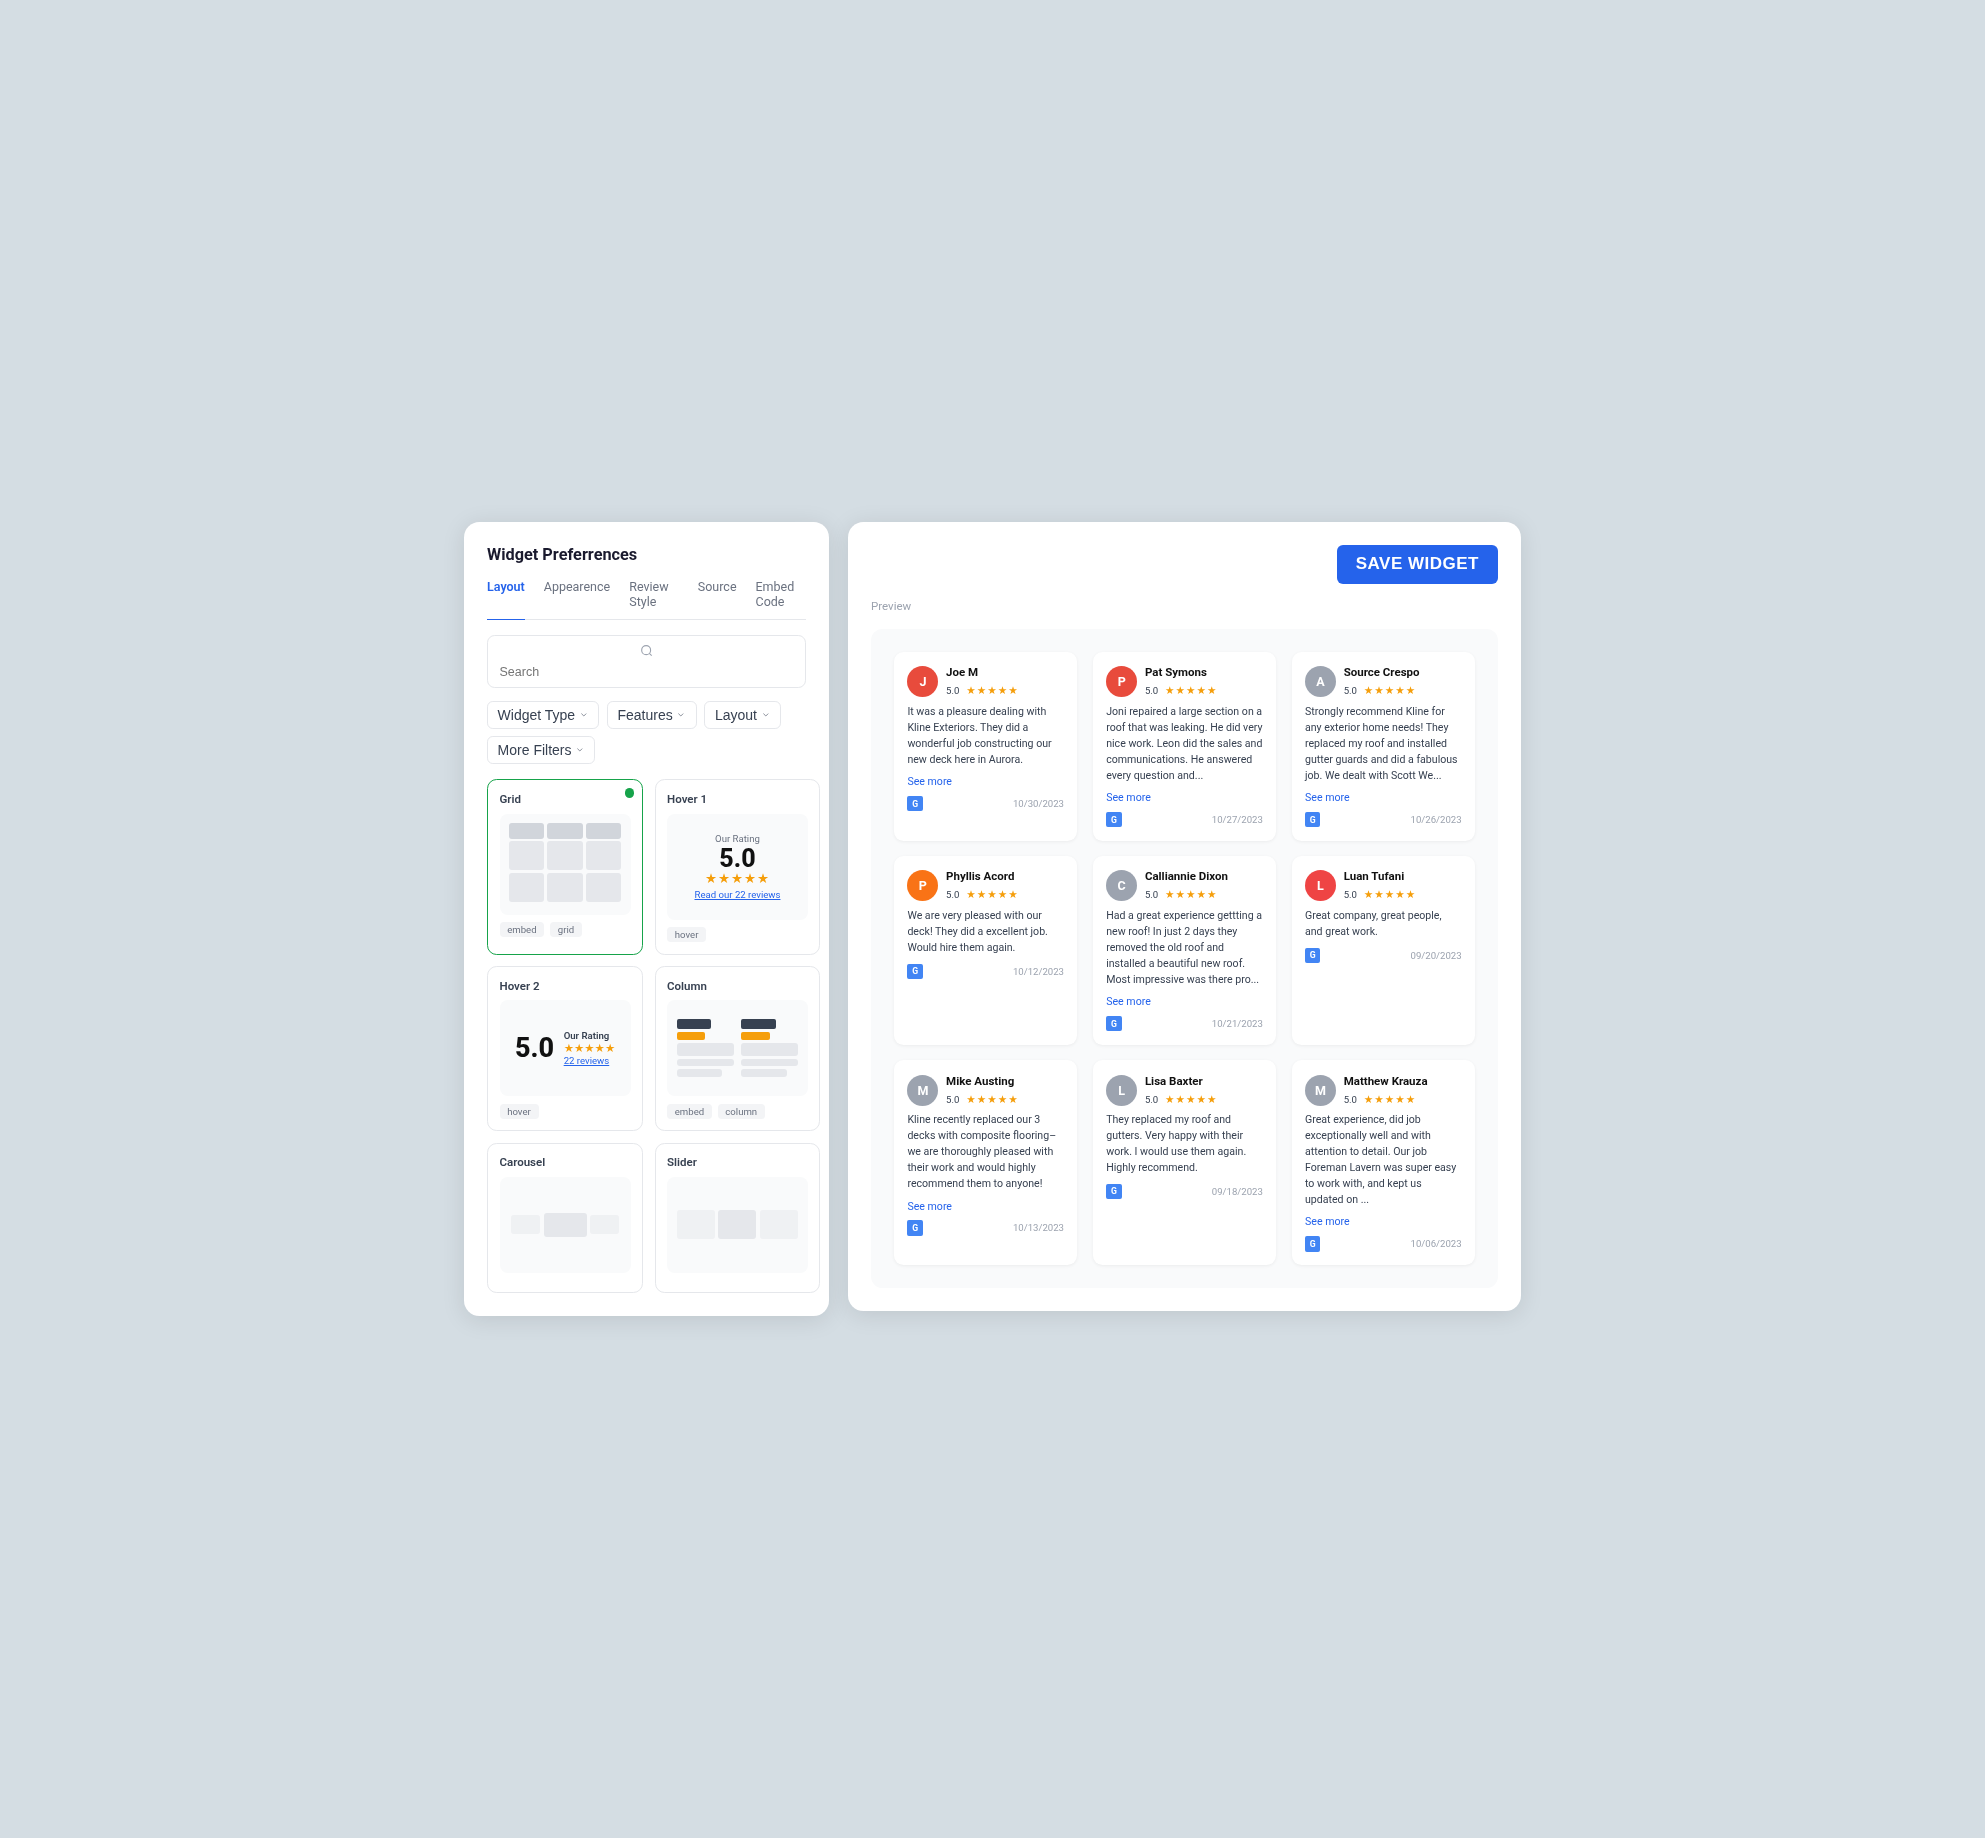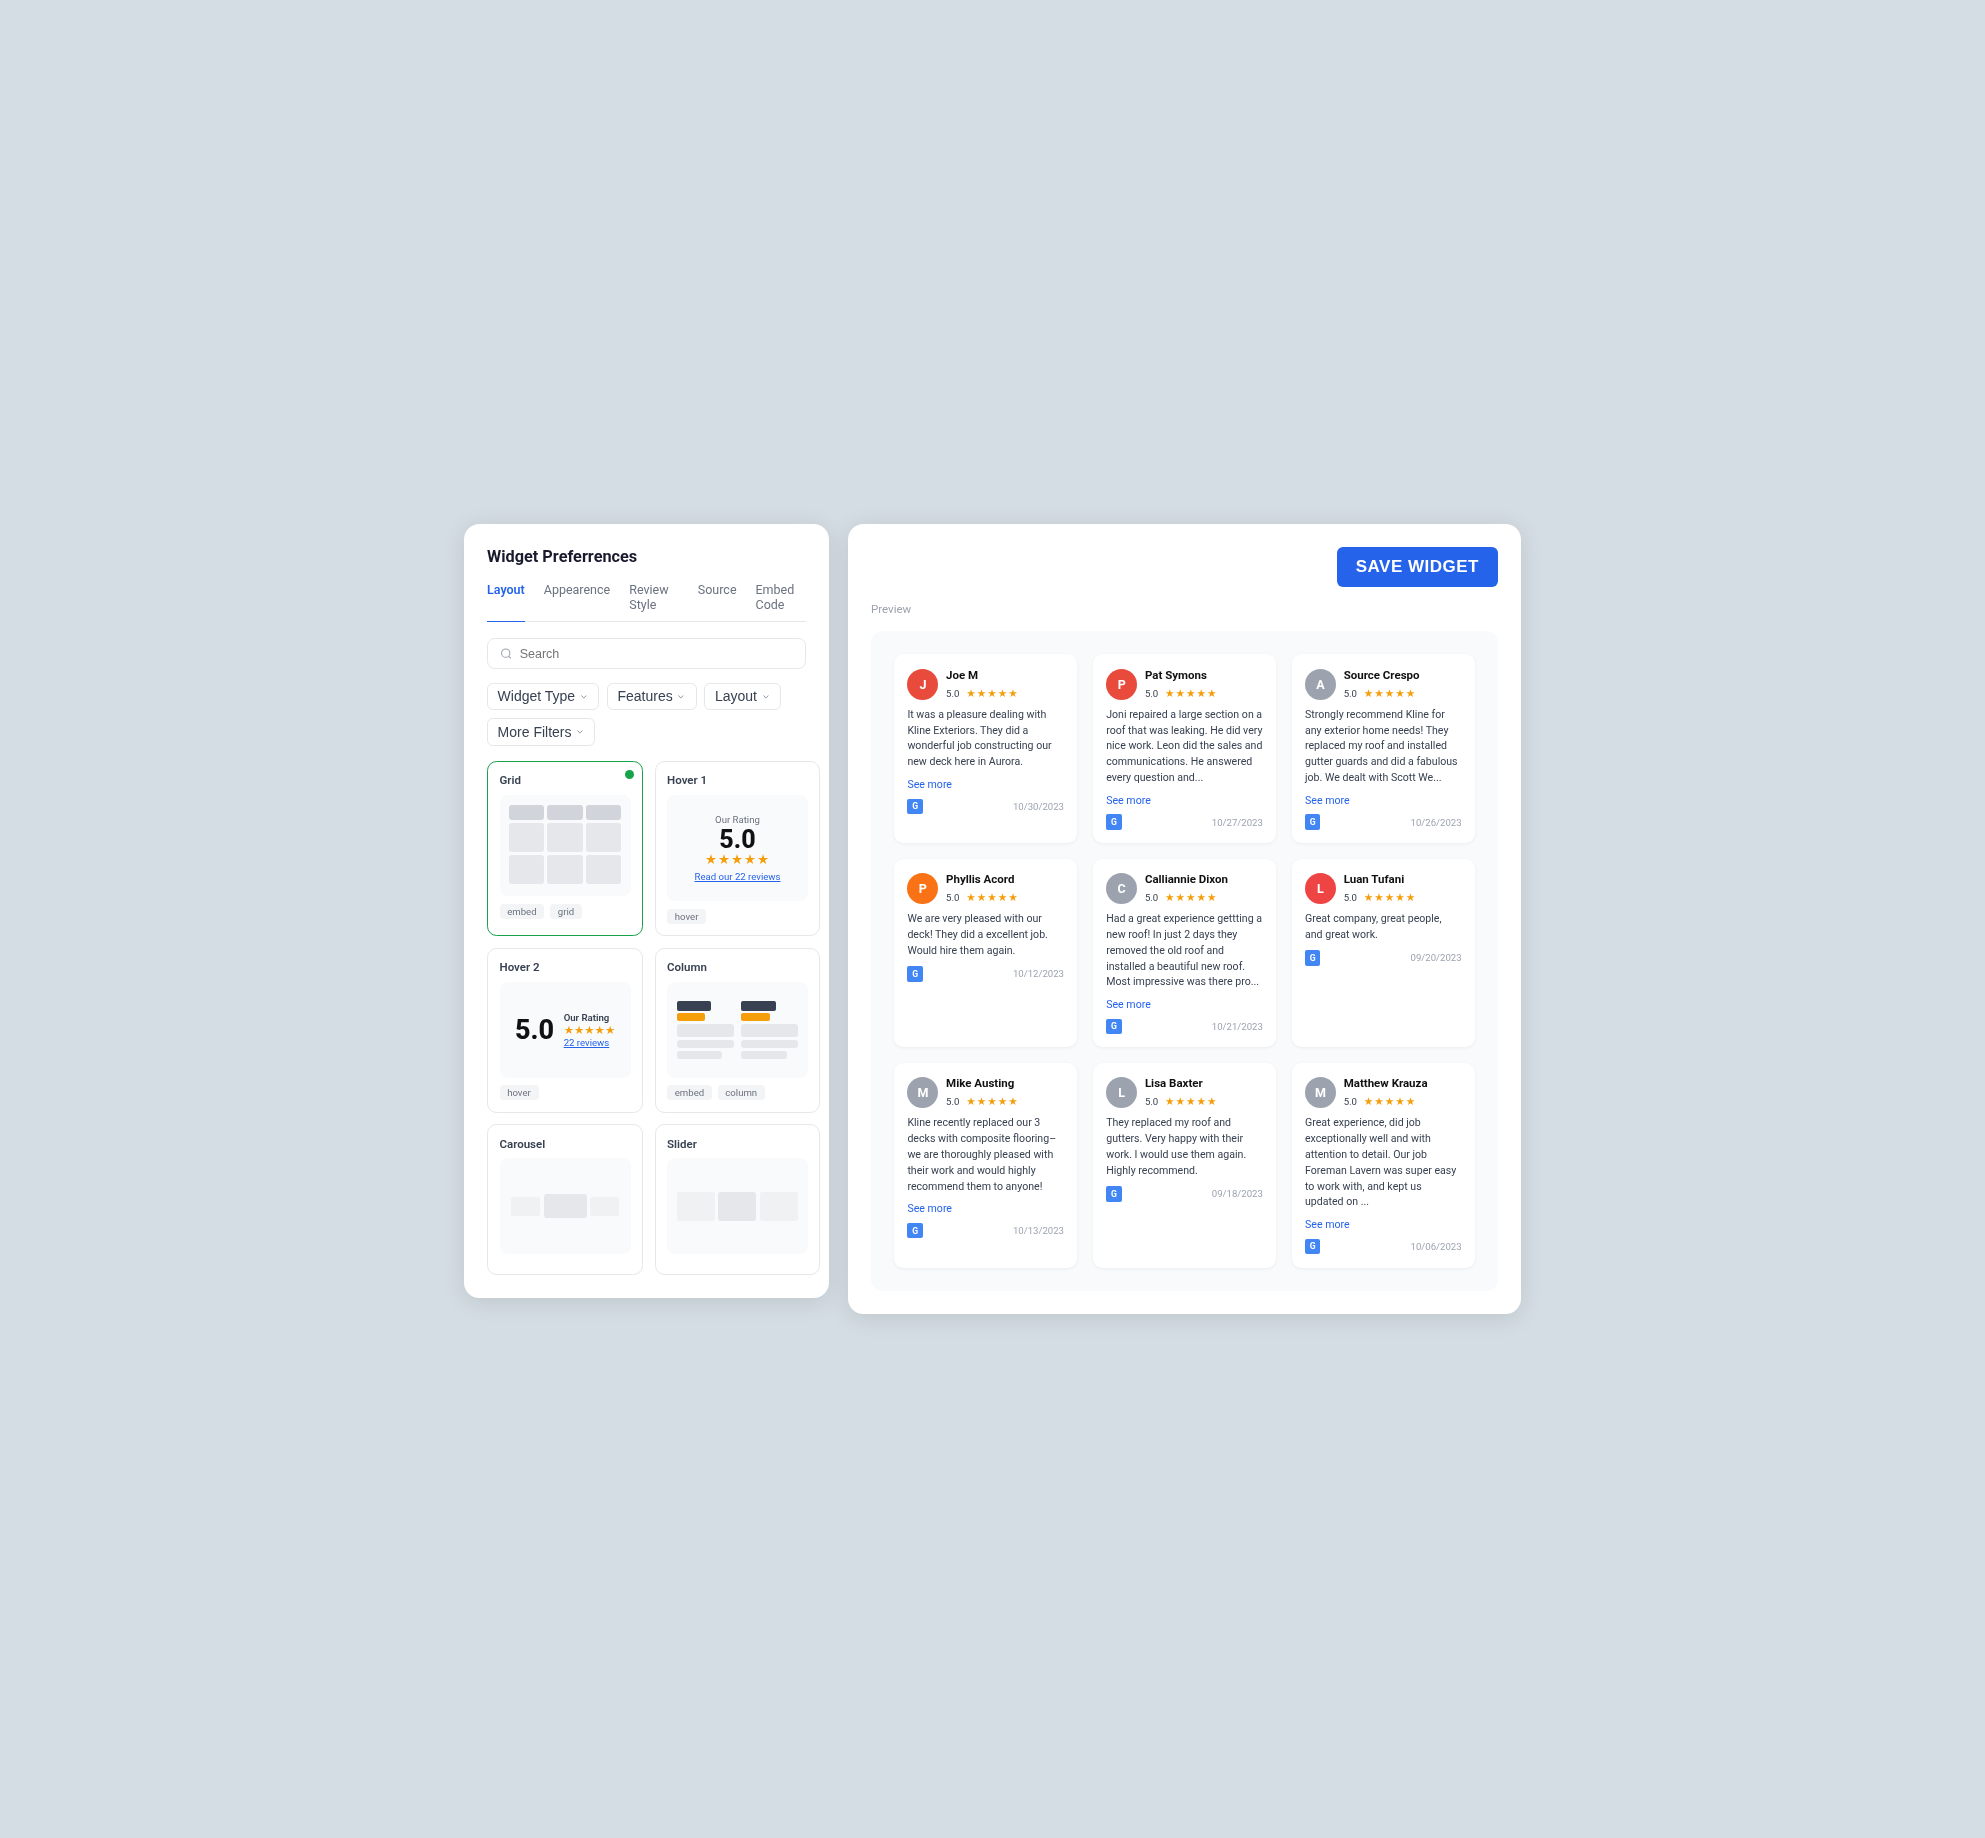--- a/index.html
+++ b/index.html
@@ -55,20 +55,21 @@
       font-weight: 600;
     }
     .search-box {
       display: flex;
       align-items: center;
       border: 1px solid #e5e7eb;
       border-radius: 7.7px;
       padding: 7.7px 11.5px;
       margin-bottom: 13.4px;
       gap: 7.7px;
+      flex-direction: column;
     }
     .search-box input {
       border: none;
       outline: none;
       font-size: 12.5px;
       color: #374151;
       width: 100%;
     }
     .search-icon-svg { color: #9ca3af; }
     .filters {

